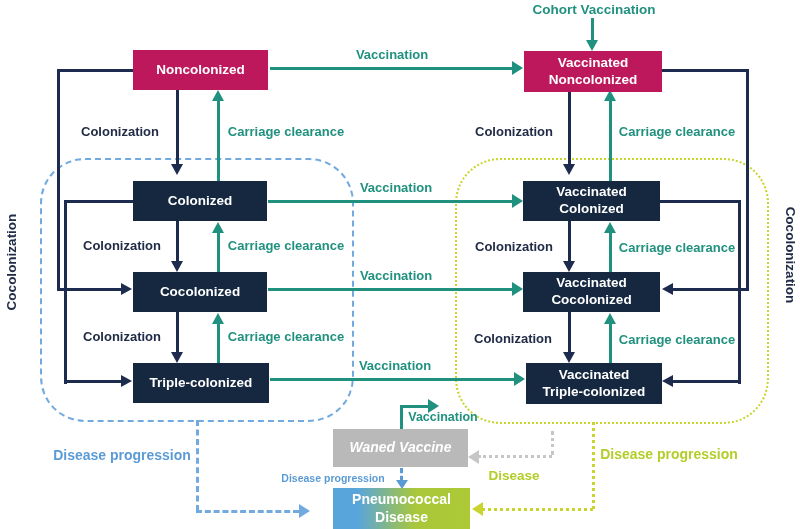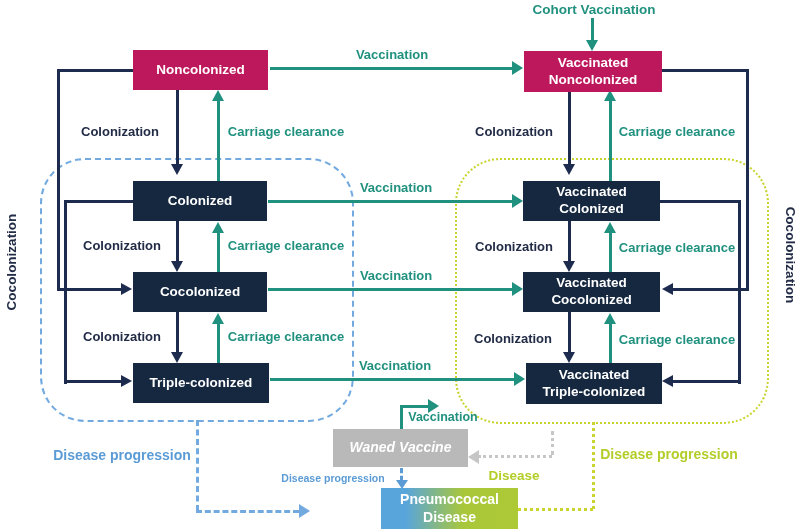--- a/index.html
+++ b/index.html
@@ -8,21 +8,21 @@
     font-family:"Liberation Sans","DejaVu Sans",sans-serif;
   }
   .box{
     position:absolute;display:flex;align-items:center;justify-content:center;
     color:#ffffff;font-weight:bold;font-size:13.5px;line-height:1.25;
     text-align:center;white-space:pre-line;
   }
   .teal-box{background:#be185d;}
   .navy-box{background:#152840;}
   .gray-box{background:#b9b9b9;font-style:italic;}
-  .grad-box{background:linear-gradient(90deg,#58a5dc 0%,#58a5dc 18%,#a9c73a 60%,#adc936 100%);margin-left:48px;}
+  .grad-box{background:linear-gradient(90deg,#58a5dc 0%,#58a5dc 18%,#a9c73a 60%,#adc936 100%);}
   .line{position:absolute;background:#1d2c4e;}
   .tline{position:absolute;background:#21917f;}
   .ah{position:absolute;width:0;height:0;}
   
   .ah-r-n{border-left:11px solid #1d2c4e;border-top:6px solid transparent;border-bottom:6px solid transparent;}
   .ah-l-n{border-right:11px solid #1d2c4e;border-top:6px solid transparent;border-bottom:6px solid transparent;}
   .ah-d-n{border-top:11px solid #1d2c4e;border-left:6px solid transparent;border-right:6px solid transparent;}
   .ah-u-t{border-bottom:11px solid #21917f;border-left:6px solid transparent;border-right:6px solid transparent;}
   .ah-r-t{border-left:11px solid #21917f;border-top:7px solid transparent;border-bottom:7px solid transparent;}
   .ah-d-t{border-top:11px solid #21917f;border-left:6px solid transparent;border-right:6px solid transparent;}

